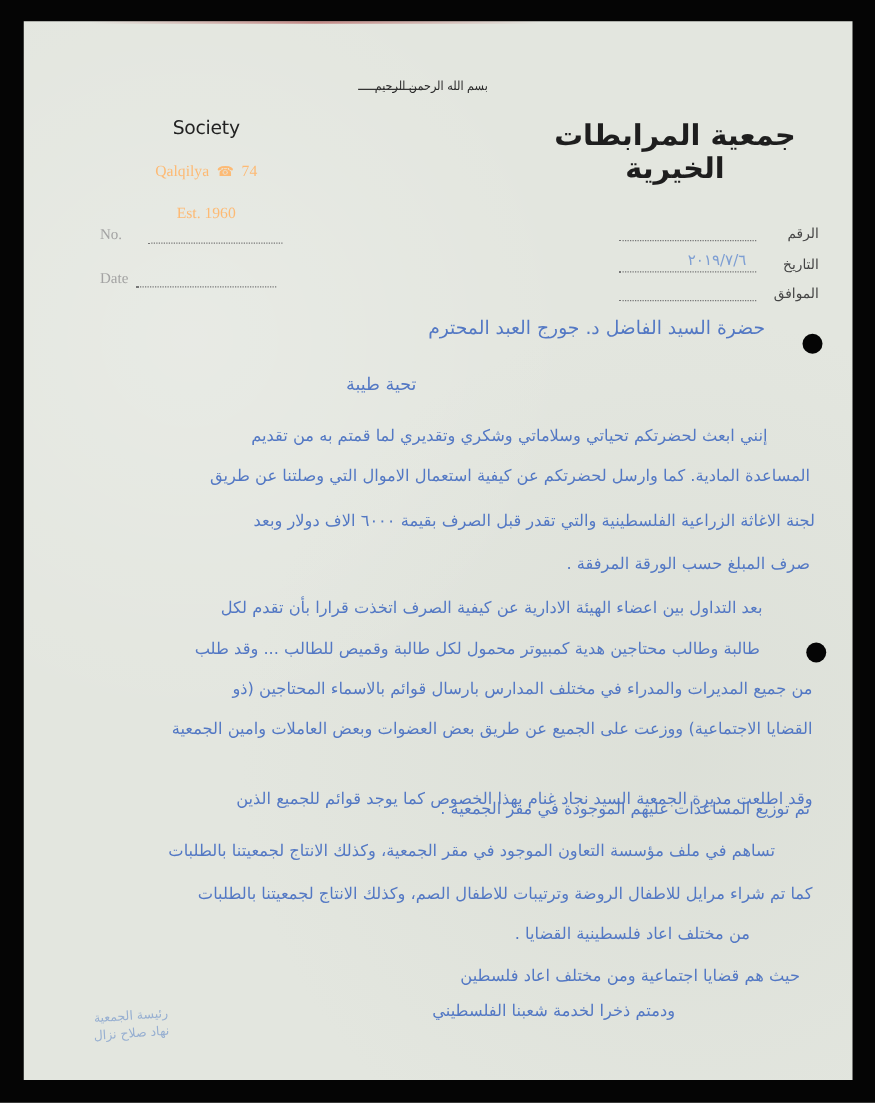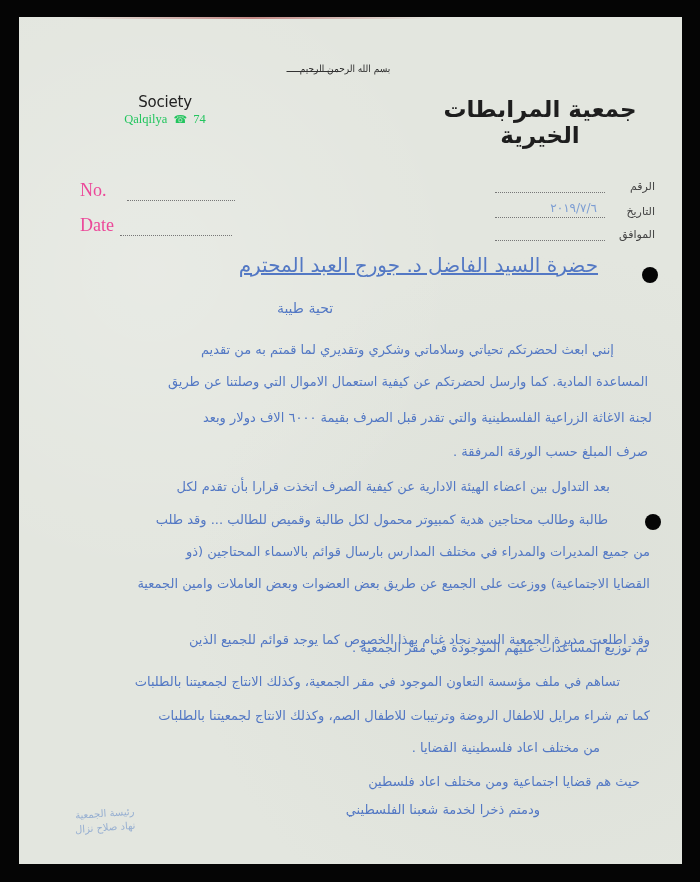--- a/index.html
+++ b/index.html
@@ -69,33 +69,34 @@
     .en-org {
       font-family: "DejaVu Sans", sans-serif;
       font-size: 15px;
       line-height: 20px;
       letter-spacing: -0.2px;
     }
     .en-sub {
       font-family: "Liberation Serif", serif;
       font-size: 12.5px;
       line-height: 15px;
-      color: #22c55e;
+      color: #fdba74;
+      margin-top: 18px;
     }
     .phone-glyph {
       font-family: "DejaVu Sans", sans-serif;
       font-size: 11px;
       padding: 0 3px;
     }
     .en-field {
       position: absolute;
       left: 80px;
       font-family: "Liberation Serif", serif;
-      font-size: 18px;
-      color: #ec4899;
+      font-size: 12px;
+      color: #a3a3a3;
       display: flex;
       align-items: flex-end;
     }
     .dotline {
       display: inline-block;
       border-bottom: 1px dotted #777;
       height: 10px;
       margin-left: 6px;
     }
     .ar-header {
@@ -154,23 +155,22 @@
     }
     .hand {
       font-family: "DejaVu Sans", sans-serif;
       color: #5378c4;
       direction: rtl;
       white-space: nowrap;
       position: absolute;
     }
     .salutation {
       top: 253px;
-      right: 102px;
-      font-size: 20px;
-      text-decoration: underline;
+      right: 88px;
+      font-size: 15px;
     }
     .greeting {
       top: 300px;
       left: 0;
       right: 0;
       text-align: center;
       font-size: 14px;
       padding-right: 90px;
     }
     .body-line {
@@ -204,20 +204,21 @@
 
 <div class="basmala">بسم الله الرحمن الرحيم</div>
 
 <div class="en-header">
   <div class="en-org">Society</div>
   <div class="en-sub">
     <span>Qalqilya</span>
     <span class="phone-glyph">☎</span>
     <span>74</span>
   </div>
+  <div class="en-sub">Est. 1960</div>
 </div>
 
 <div class="en-field" style="top:180px;">
   <span>No.</span>
   <span class="dotline" style="width:108px; margin-left:20px;"></span>
 </div>
 <div class="en-field" style="top:215px;">
   <span>Date</span>
   <span class="dotline" style="width:112px;"></span>
 </div>

